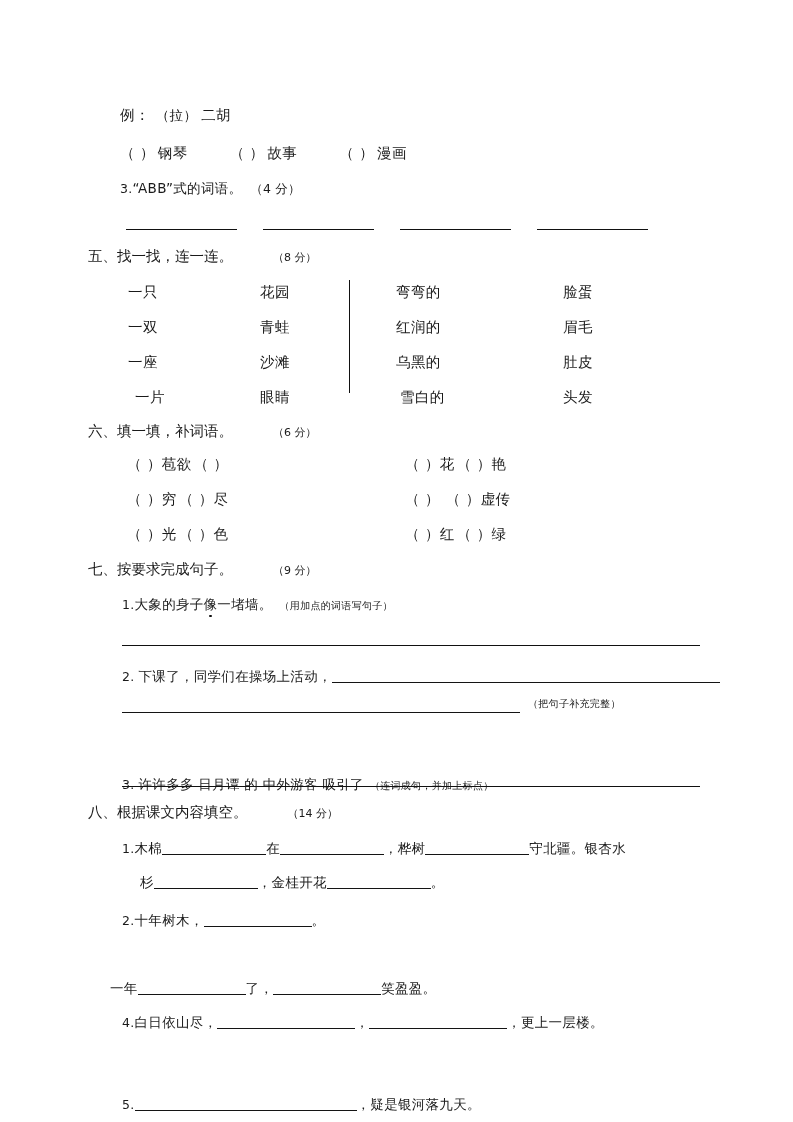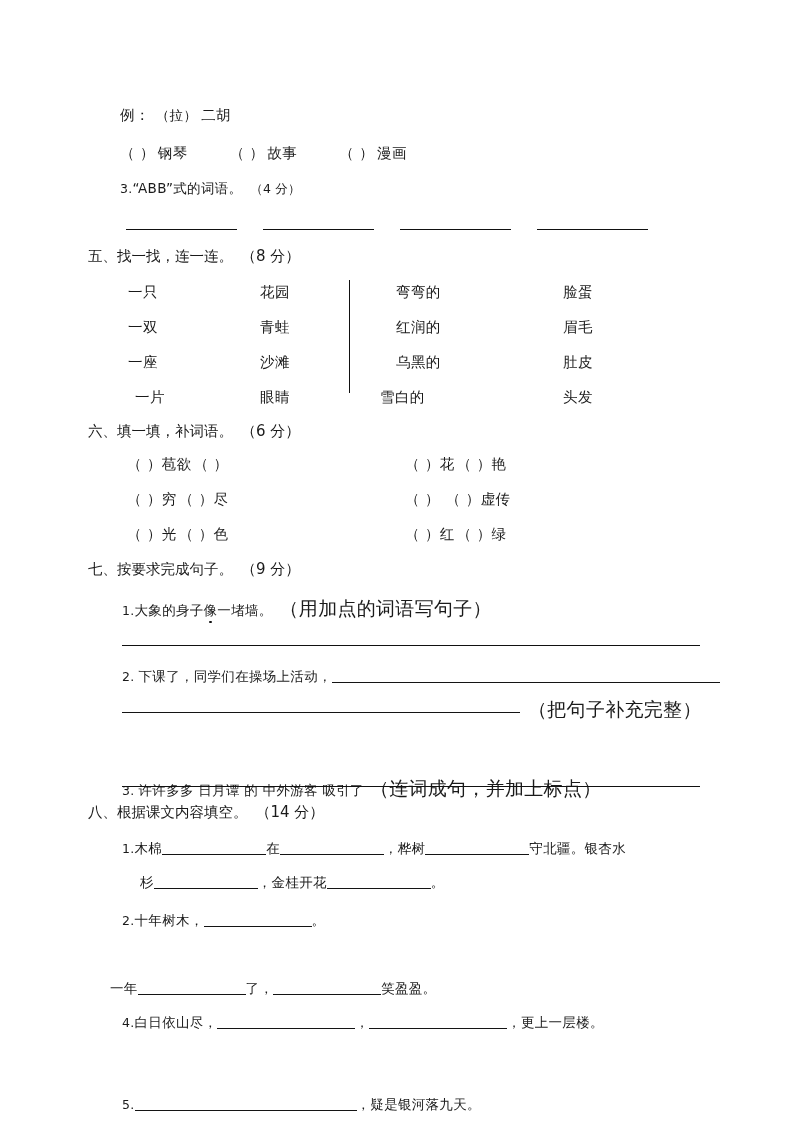--- a/index.html
+++ b/index.html
@@ -17,26 +17,26 @@
   }
   .page {
     position: absolute;
     left: 0; top: 0;
     width: 793px;
     height: 918px;
   }
   .row  { position: absolute; white-space: nowrap; }
   .t15  { font-size: 14.5px; letter-spacing: .4px; }
   .t14  { font-size: 13.5px; letter-spacing: .3px; }
-  .t13  { font-size: 19px; letter-spacing: .3px; text-align: center; }
+  .t13  { font-size: 10px; letter-spacing: .3px; text-align: center; }
   .score{ font-size: 12.5px; letter-spacing: .2px; }
 
   
   .sec-head { position: absolute; left: 88px; font-size: 14.5px; white-space: nowrap; }
-  .sec-head .sc { font-size: 15px; }
+  .sec-head .sc { font-size: 11px; margin-left: 32px; }
 
   
   .num { font-size: 12.5px; }
 
   
   .rule {
     position: absolute;
     height: 0;
     border-bottom: 1.6px solid #111111;
   }
@@ -105,21 +105,21 @@
   <div class="row t15" style="left:260px; top:283px;"><span>花园</span></div>
   <div class="row t15" style="left:260px; top:318px;"><span>青蛙</span></div>
   <div class="row t15" style="left:260px; top:353px;"><span>沙滩</span></div>
   <div class="row t15" style="left:260px; top:388px;"><span>眼睛</span></div>
 
   <div class="vrule" style="left:349px; top:280px; height:113px;"></div>
 
   <div class="row t15" style="left:396px; top:283px;"><span>弯弯的</span></div>
   <div class="row t15" style="left:396px; top:318px;"><span>红润的</span></div>
   <div class="row t15" style="left:396px; top:353px;"><span>乌黑的</span></div>
-  <div class="row t15" style="left:380px; top:388px;"><span>雪白的</span></div>
+  <div class="row t15" style="left:400px; top:388px;"><span>雪白的</span></div>
 
   <div class="row t15" style="left:563px; top:283px;"><span>脸蛋</span></div>
   <div class="row t15" style="left:563px; top:318px;"><span>眉毛</span></div>
   <div class="row t15" style="left:563px; top:353px;"><span>肚皮</span></div>
   <div class="row t15" style="left:563px; top:388px;"><span>头发</span></div>
 
   <div class="sec-head" style="top:422px;">
     <span>六、</span><span>填一填，补词语。</span><span style="display:inline-block;width:8px"></span><span class="sc">（6 分）</span>
   </div>
 

